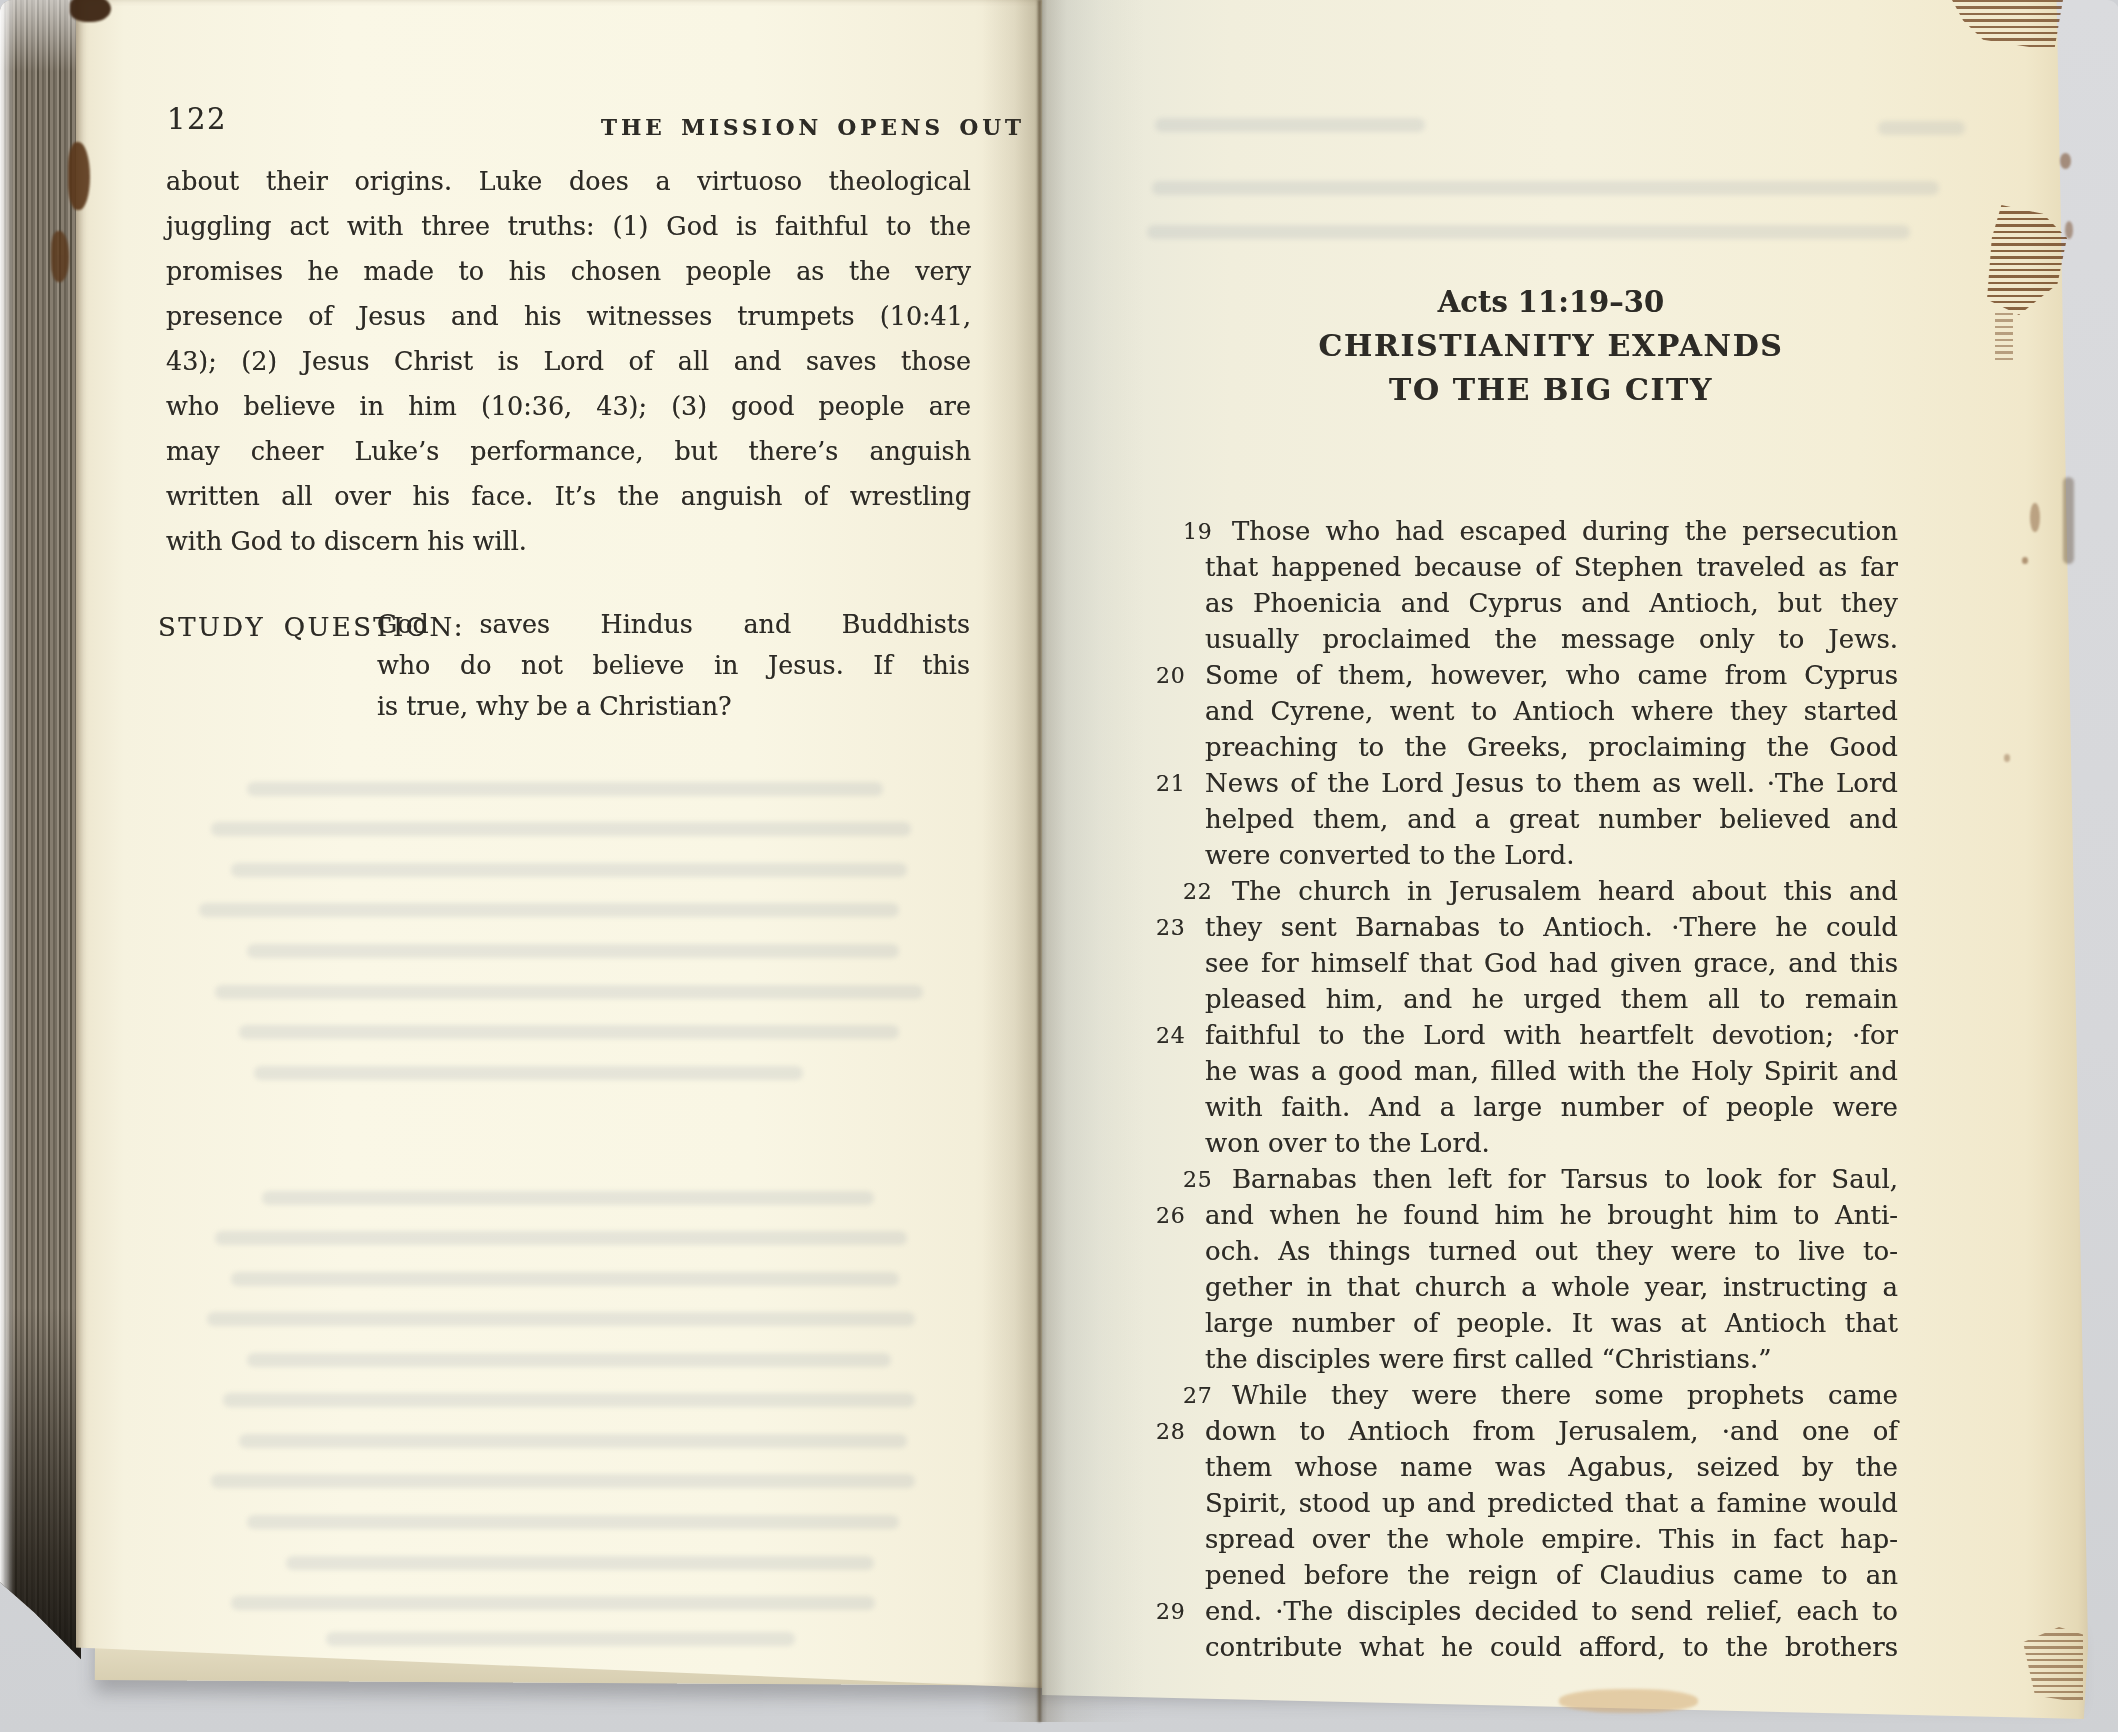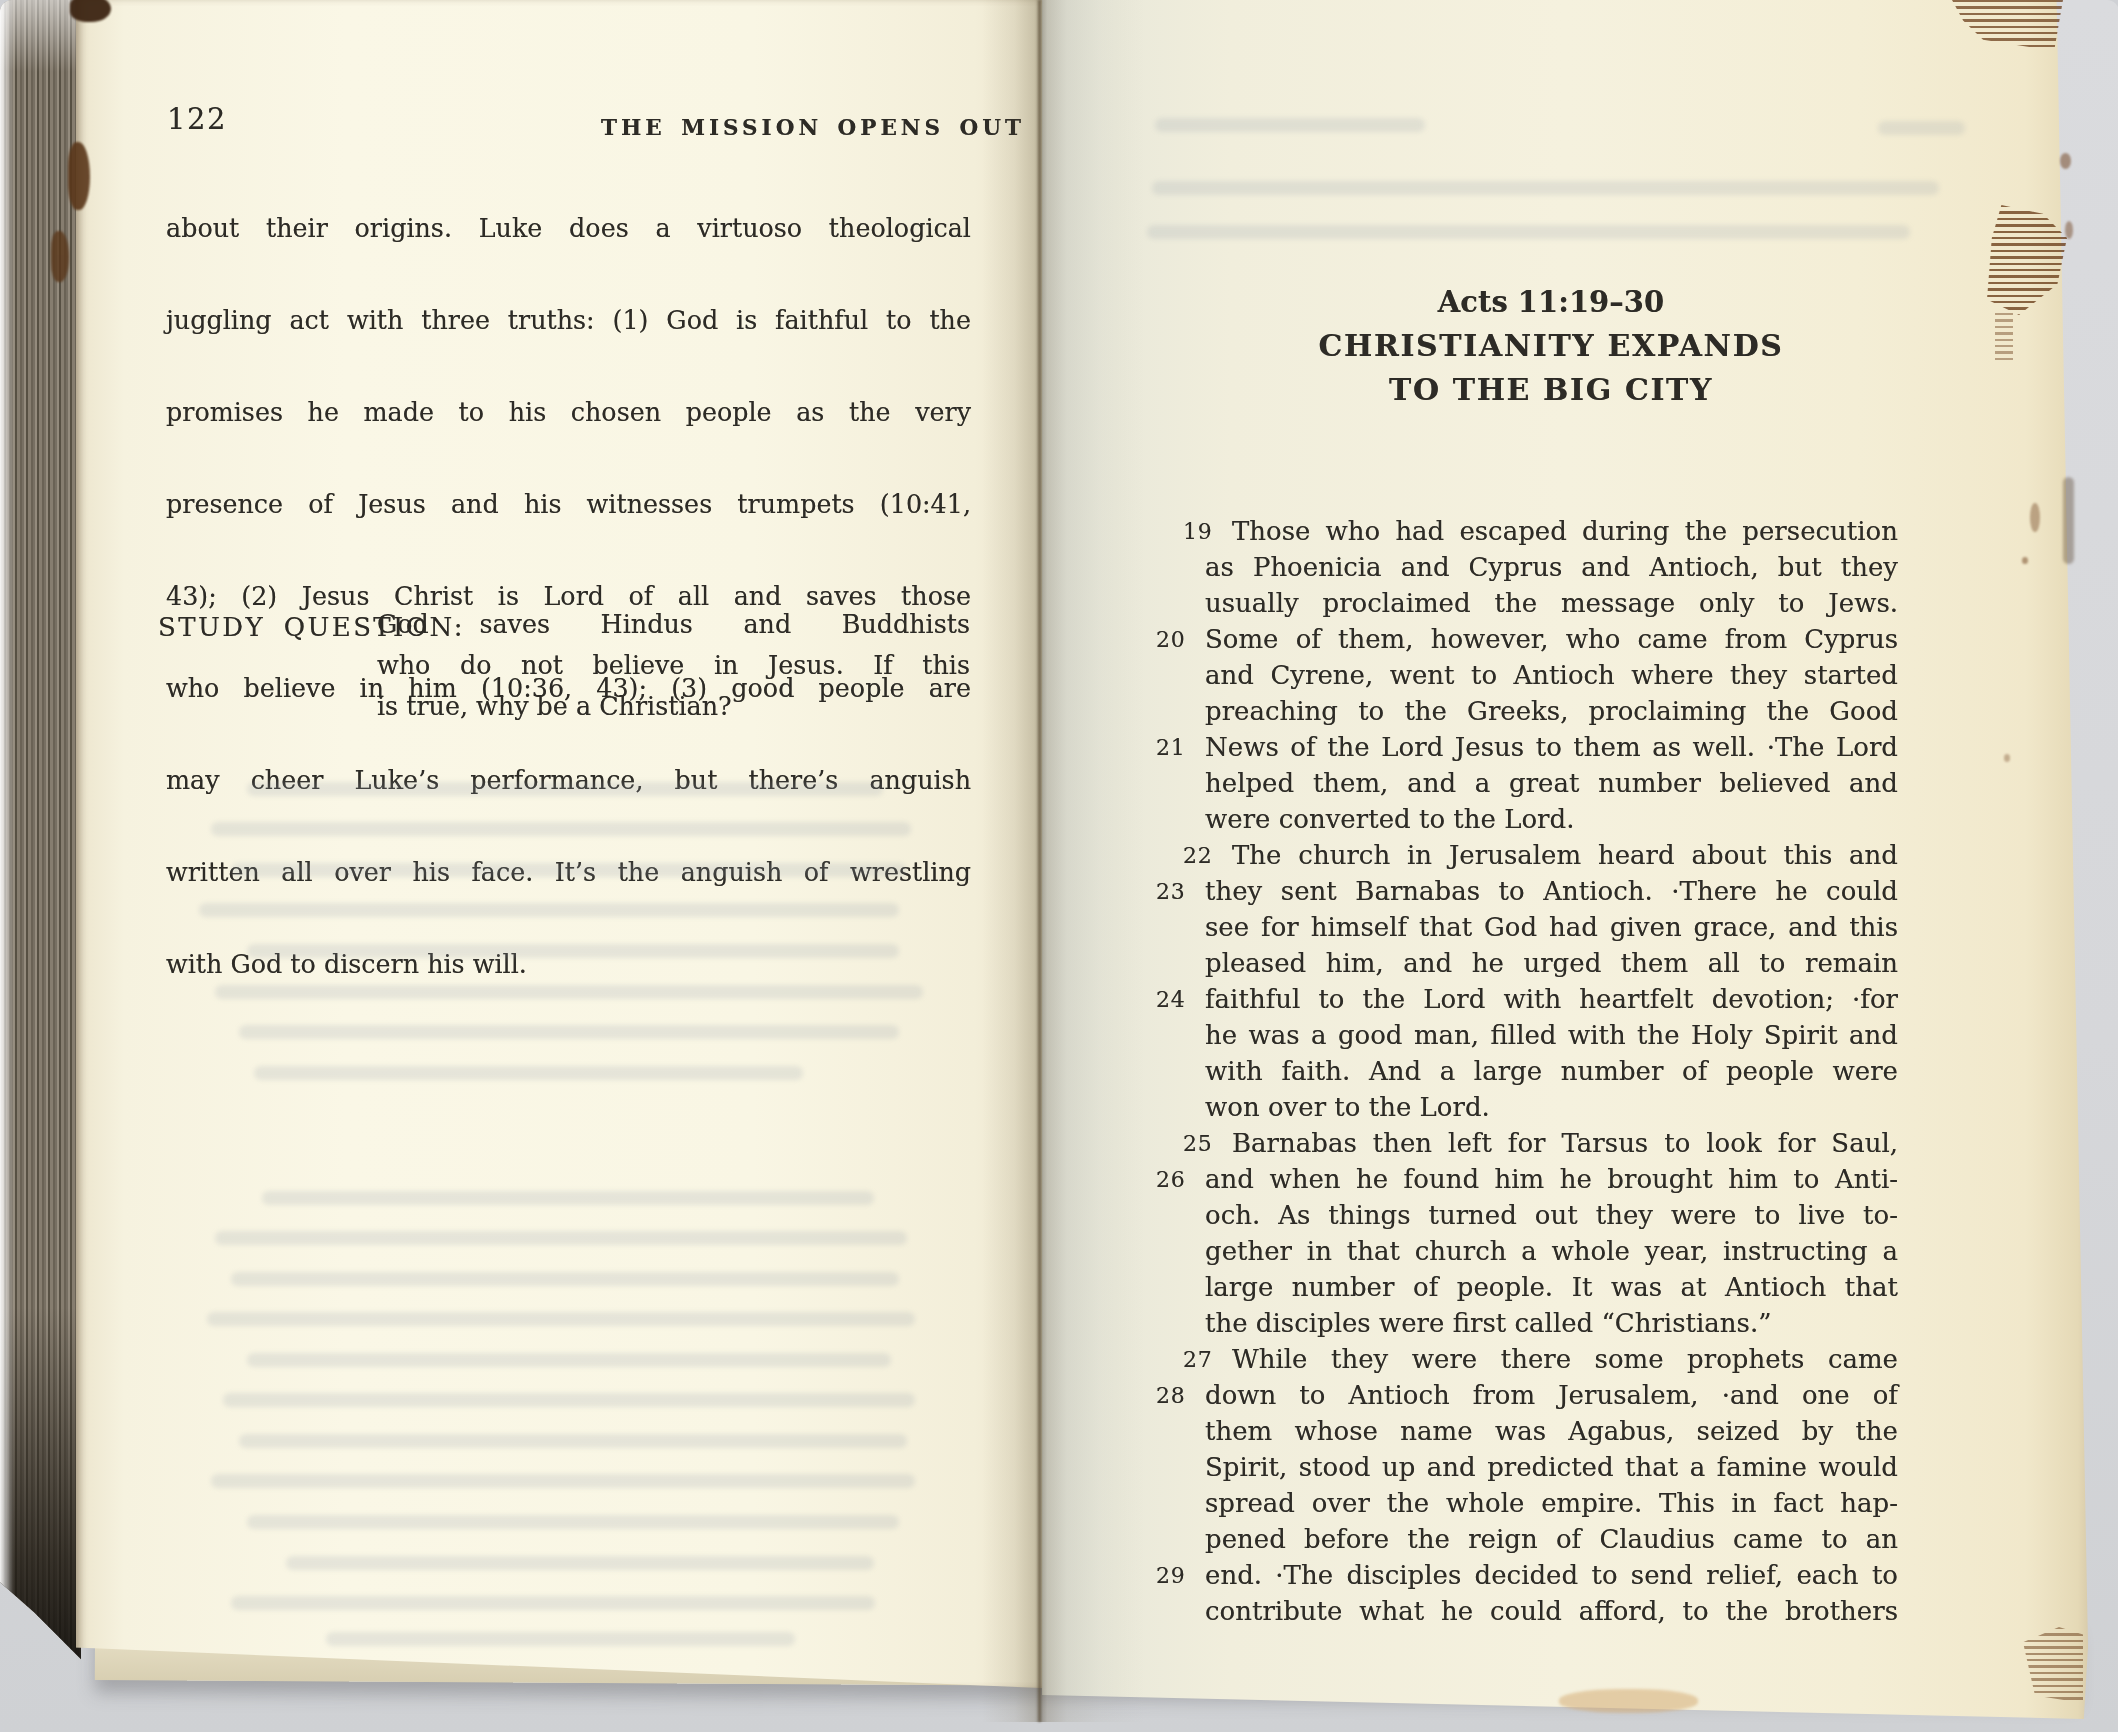--- a/index.html
+++ b/index.html
@@ -39,21 +39,21 @@
                rgba(70,60,40,.42) 36%,rgba(118,108,86,.30) 40%,rgba(140,135,115,.16) 52%,
                rgba(150,148,132,.07) 72%,rgba(150,148,132,0) 100%);}
   .gutter::after{content:"";position:absolute;left:56px;top:0;width:3.2px;height:100%;
     background:rgba(78,64,40,.55);filter:blur(0.8px);}
 
   
   .pagenum{position:absolute;left:91px;top:102px;font-size:29px;letter-spacing:1.6px;}
   .runhead{position:absolute;left:525px;top:115px;font-size:21.5px;font-weight:bold;
            letter-spacing:4px;word-spacing:4px;white-space:nowrap;}
   .lp-body{position:absolute;left:90px;top:159px;width:805px;font-size:25.4px;line-height:45px;}
-  .bline{text-align:justify;text-align-last:justify;white-space:normal;margin-top:47px;}
+  .bline{text-align:justify;text-align-last:justify;white-space:normal;}
   .lp-body .bline:last-child{text-align-last:left;}
 
   .sq-label{position:absolute;left:82px;top:612px;font-size:26px;letter-spacing:2.4px;word-spacing:8px;}
   .sq-lines{position:absolute;left:301px;top:604px;width:593px;font-size:25.4px;line-height:41px;}
   .sqline{text-align:justify;text-align-last:justify;}
   .sq-lines .sqline:last-child{text-align-last:left;}
 
   
   .rp-head{position:absolute;left:163px;top:280px;width:692px;text-align:center;}
   .rp-head .ref{font-size:29px;font-weight:bold;line-height:44px;}
@@ -141,20 +141,23 @@
       <div class="ref">Acts 11:19–30</div>
       <div class="ttl">CHRISTIANITY EXPANDS</div>
       <div class="ttl">TO THE BIG CITY</div>
     </div>
 
     <div class="verses">
         <div class="vline indent">
         <span class="vnum">19</span><span class="vtext">Those who had escaped during the persecution</span>
       </div>
         <div class="vline">
+        <span class="vnum"></span><span class="vtext">that happened because of Stephen traveled as far</span>
+      </div>
+        <div class="vline">
         <span class="vnum"></span><span class="vtext">as Phoenicia and Cyprus and Antioch, but they</span>
       </div>
         <div class="vline">
         <span class="vnum"></span><span class="vtext">usually proclaimed the message only to Jews.</span>
       </div>
         <div class="vline">
         <span class="vnum">20</span><span class="vtext">Some of them, however, who came from Cyprus</span>
       </div>
         <div class="vline">
         <span class="vnum"></span><span class="vtext">and Cyrene, went to Antioch where they started</span>

